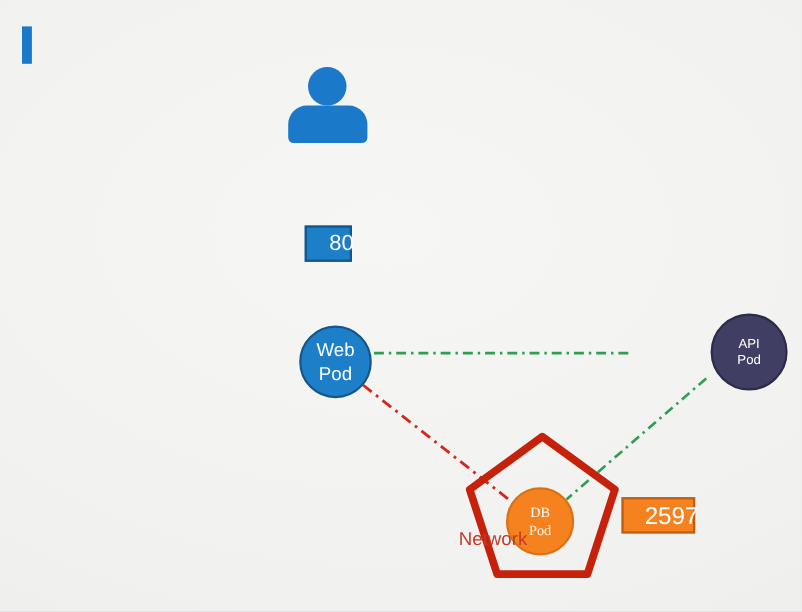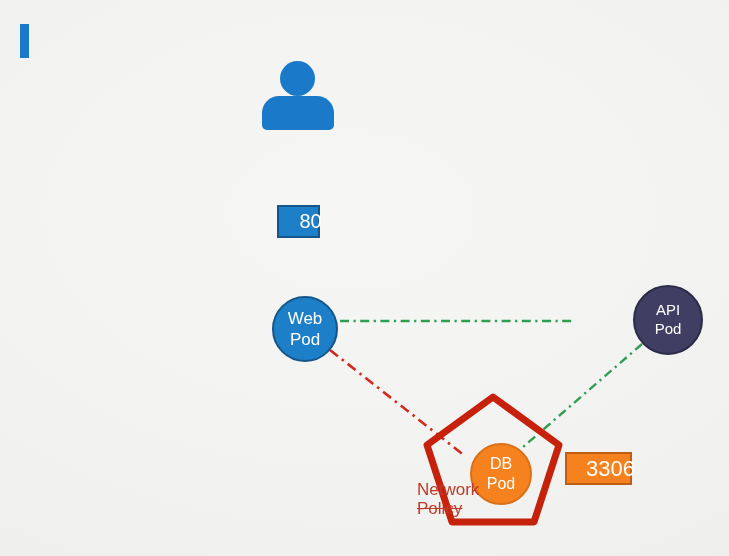--- a/index.html
+++ b/index.html
@@ -46,28 +46,29 @@
     display:flex; align-items:center; justify-content:center;
     color:#fff; text-align:center; white-space:pre-line; line-height:1.25;
     box-sizing:border-box;
   }
   .node-web {
     left:272px; top:296px; width:66px; height:66px; font-size:17px;
     background: var(--node-blue, #1c7fc8);
     border:2.5px solid var(--node-blue-border, #15568a);
   }
   .node-api {
-    left:633px; top:285px; width:70px; height:70px; font-size:15px;
+    left:646px; top:285px; width:70px; height:70px; font-size:12px;
     background: var(--node-navy, #403e63);
     border:2px solid var(--node-navy-border, #2c2b49);
   }
   .node-db {
-    left:470px; top:443px; width:62px; height:62px; font-size:16px;
+    left:460px; top:443px; width:62px; height:62px; font-size:13px;
     background: var(--node-orange, #f5821e);
     border:2px solid var(--node-orange-border, #db7117);
+    font-family:Liberation Serif, serif;
   }
   .port {
     position:absolute; box-sizing:border-box;
     display:flex; align-items:center; justify-content:center; color:#fff;padding-left:24px;
   }
   .port-80 {
     left:277px; top:205px; width:43px; height:33px; font-size:20px;
     background: var(--node-blue, #1c7fc8);
     border:2px solid var(--node-blue-border, #15568a);
   }
@@ -115,18 +116,17 @@
 
 
   <div class="node node-api">API
 Pod</div>
 
   <div class="node node-db">DB
 Pod</div>
 
   <div class="policy-label">
     <div>Network</div>
-    <div class="struck">Policy</div>
   </div>
 
-  <div class="port port-3306">3306</div>
+  <div class="port port-3306">2597</div>
 
 </div>
 
 </body></html>

